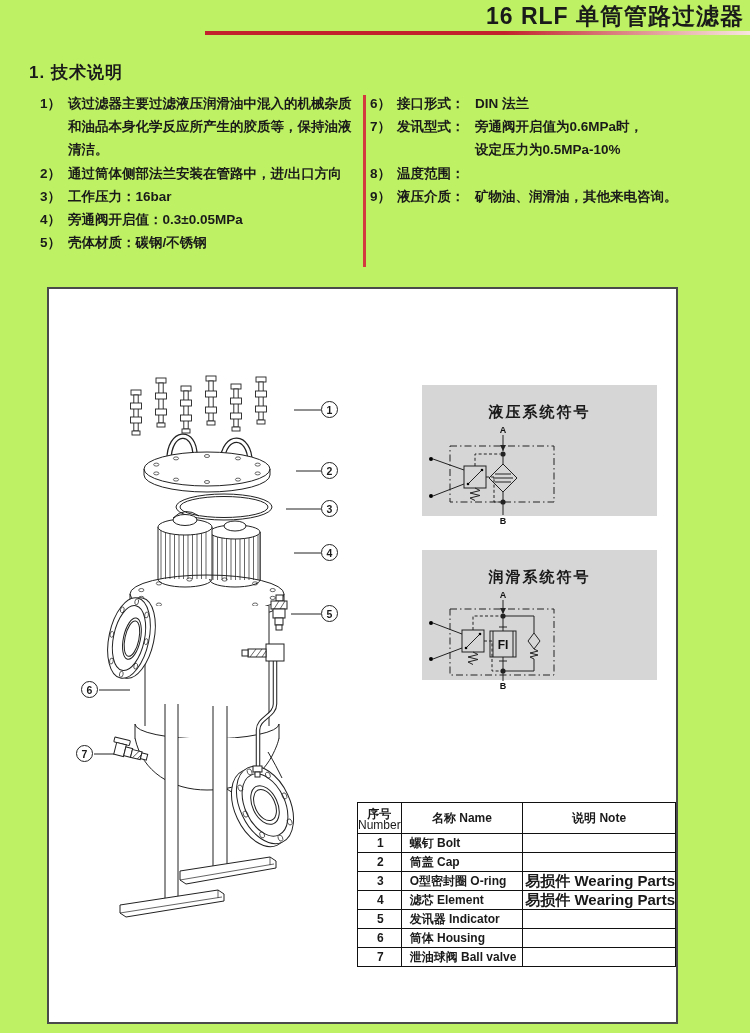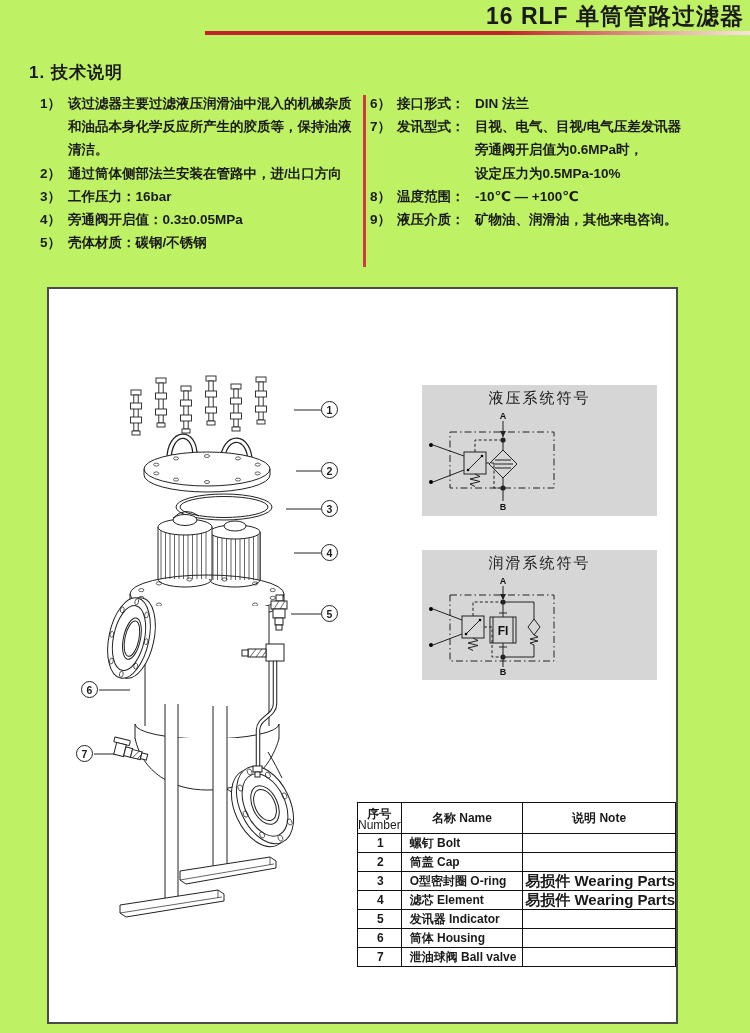--- a/index.html
+++ b/index.html
@@ -32,21 +32,21 @@
   .thin{fill:none;stroke:#222;stroke-width:.7;}
   .tube-o{fill:none;stroke:#222;stroke-width:5.5;}
   .tube-i{fill:none;stroke:#fff;stroke-width:3;}
   .callout{position:absolute;width:17px;height:17px;border:1.5px solid #222;border-radius:50%;
     display:flex;align-items:center;justify-content:center;font-size:10.5px;font-weight:bold;background:#fff;box-sizing:border-box;}
 
   
   .sym-box{position:absolute;left:373px;width:235px;background:#d6d6d6;}
   .sym-box1{top:96px;height:131px;}
   .sym-box2{top:261px;height:130px;}
-  .sym-title{text-align:center;font-size:15px;font-weight:normal;letter-spacing:2px;padding-top:4px;}
+  .sym-title{text-align:center;font-size:15px;font-weight:bold;letter-spacing:2px;padding-top:18px;}
   .sym-svg{display:block;margin-top:0;}
   .sym-svg line,.sym-svg path,.sym-svg rect,.sym-svg polygon,.sym-svg ellipse{stroke:#222;fill:none;stroke-width:1;}
   .sym-svg .fill{fill:#222;stroke:none;}
   .sym-svg text{fill:#111;stroke:none;font-weight:bold;font-size:9px;text-anchor:middle;font-family:"Liberation Sans","DejaVu Sans",sans-serif;}
   .sym-svg text.fi{font-size:12px;}
   .dd{stroke-dasharray:7 3 1.5 3;}
   .ds{stroke-dasharray:3 2.2;}
 
   
   .parts-table{position:absolute;left:308px;top:513px;border-collapse:collapse;table-layout:fixed;
@@ -101,31 +101,27 @@
       <span class="num">6）</span>
       <span class="lbl">接口形式：</span>
       <div class="val">
           <div>DIN 法兰</div>
         </div>
     </div>
     <div class="r-item">
       <span class="num">7）</span>
       <span class="lbl">发讯型式：</span>
       <div class="val">
-        <div>目视、电气、目视/电气压差发讯器</div>
         <div>旁通阀开启值为0.6MPa时，</div>
         <div>设定压力为0.5MPa-10%</div>
       </div>
     </div>
     <div class="r-item">
       <span class="num">8）</span>
       <span class="lbl">温度范围：</span>
-      <div class="val">
-          <div>-10℃ — +100℃</div>
-        </div>
     </div>
     <div class="r-item">
       <span class="num">9）</span>
       <span class="lbl">液压介质：</span>
       <div class="val">
           <div>矿物油、润滑油，其他来电咨询。</div>
         </div>
     </div>
   </div>
 

